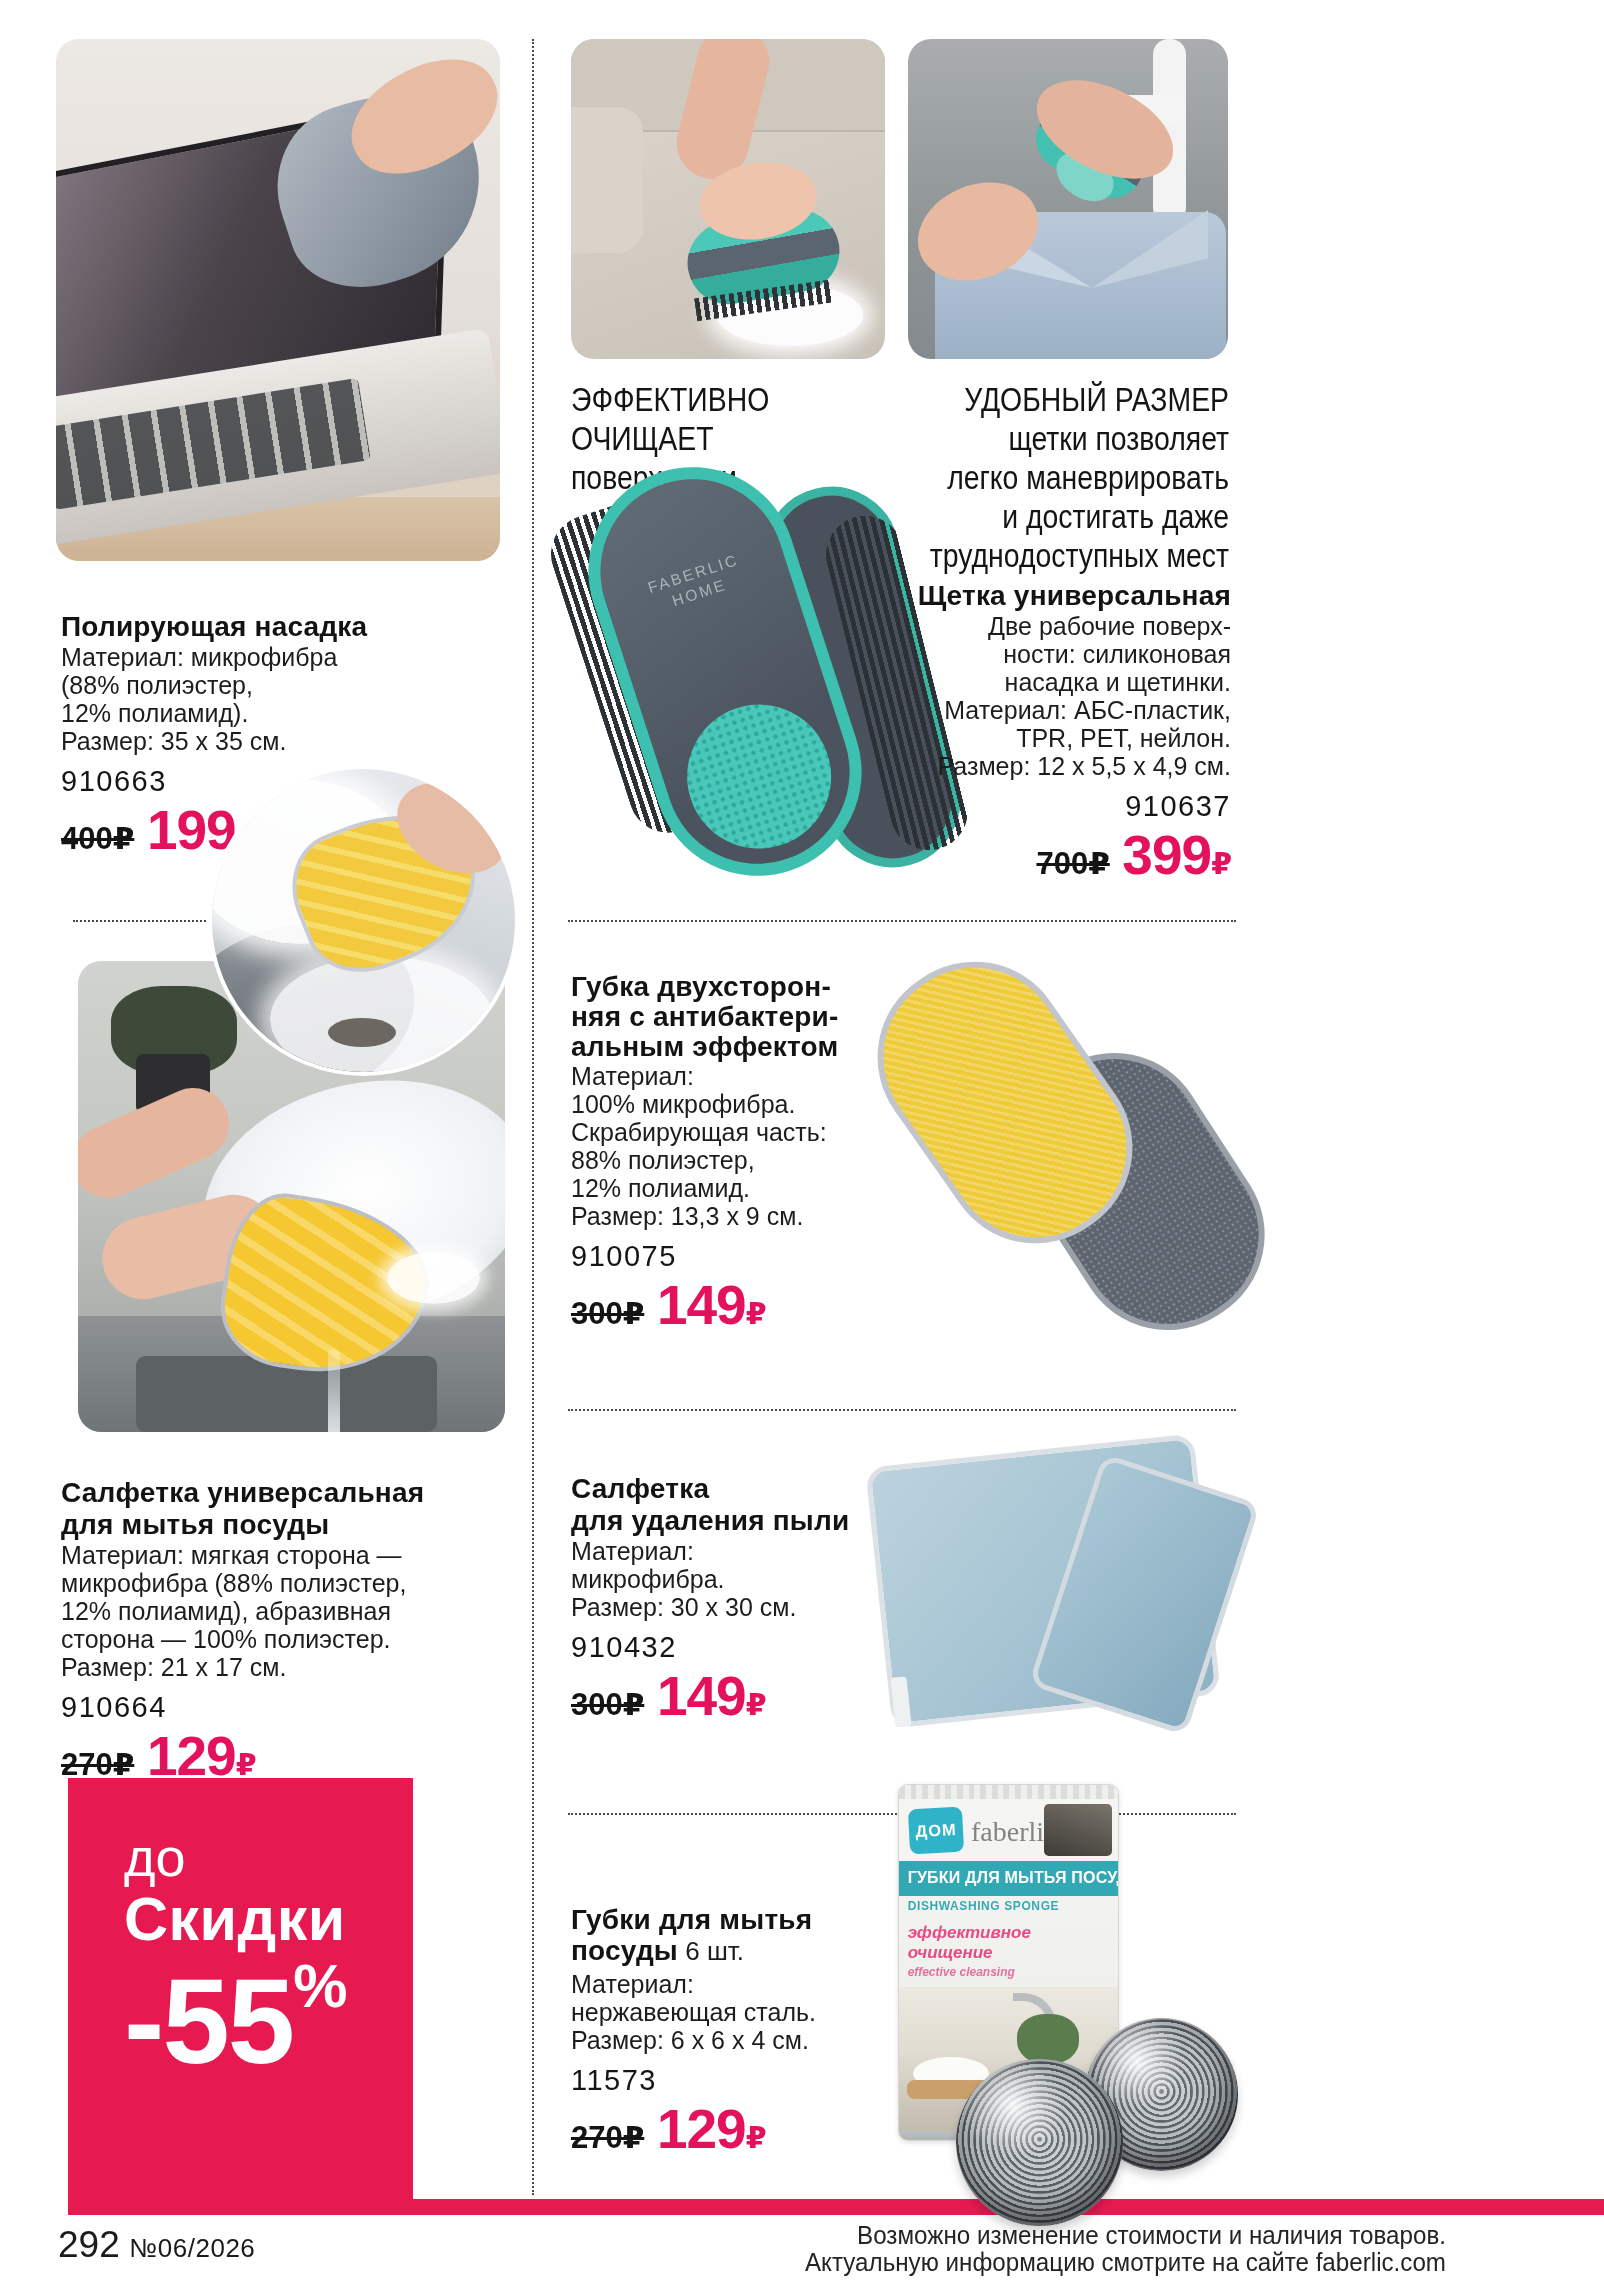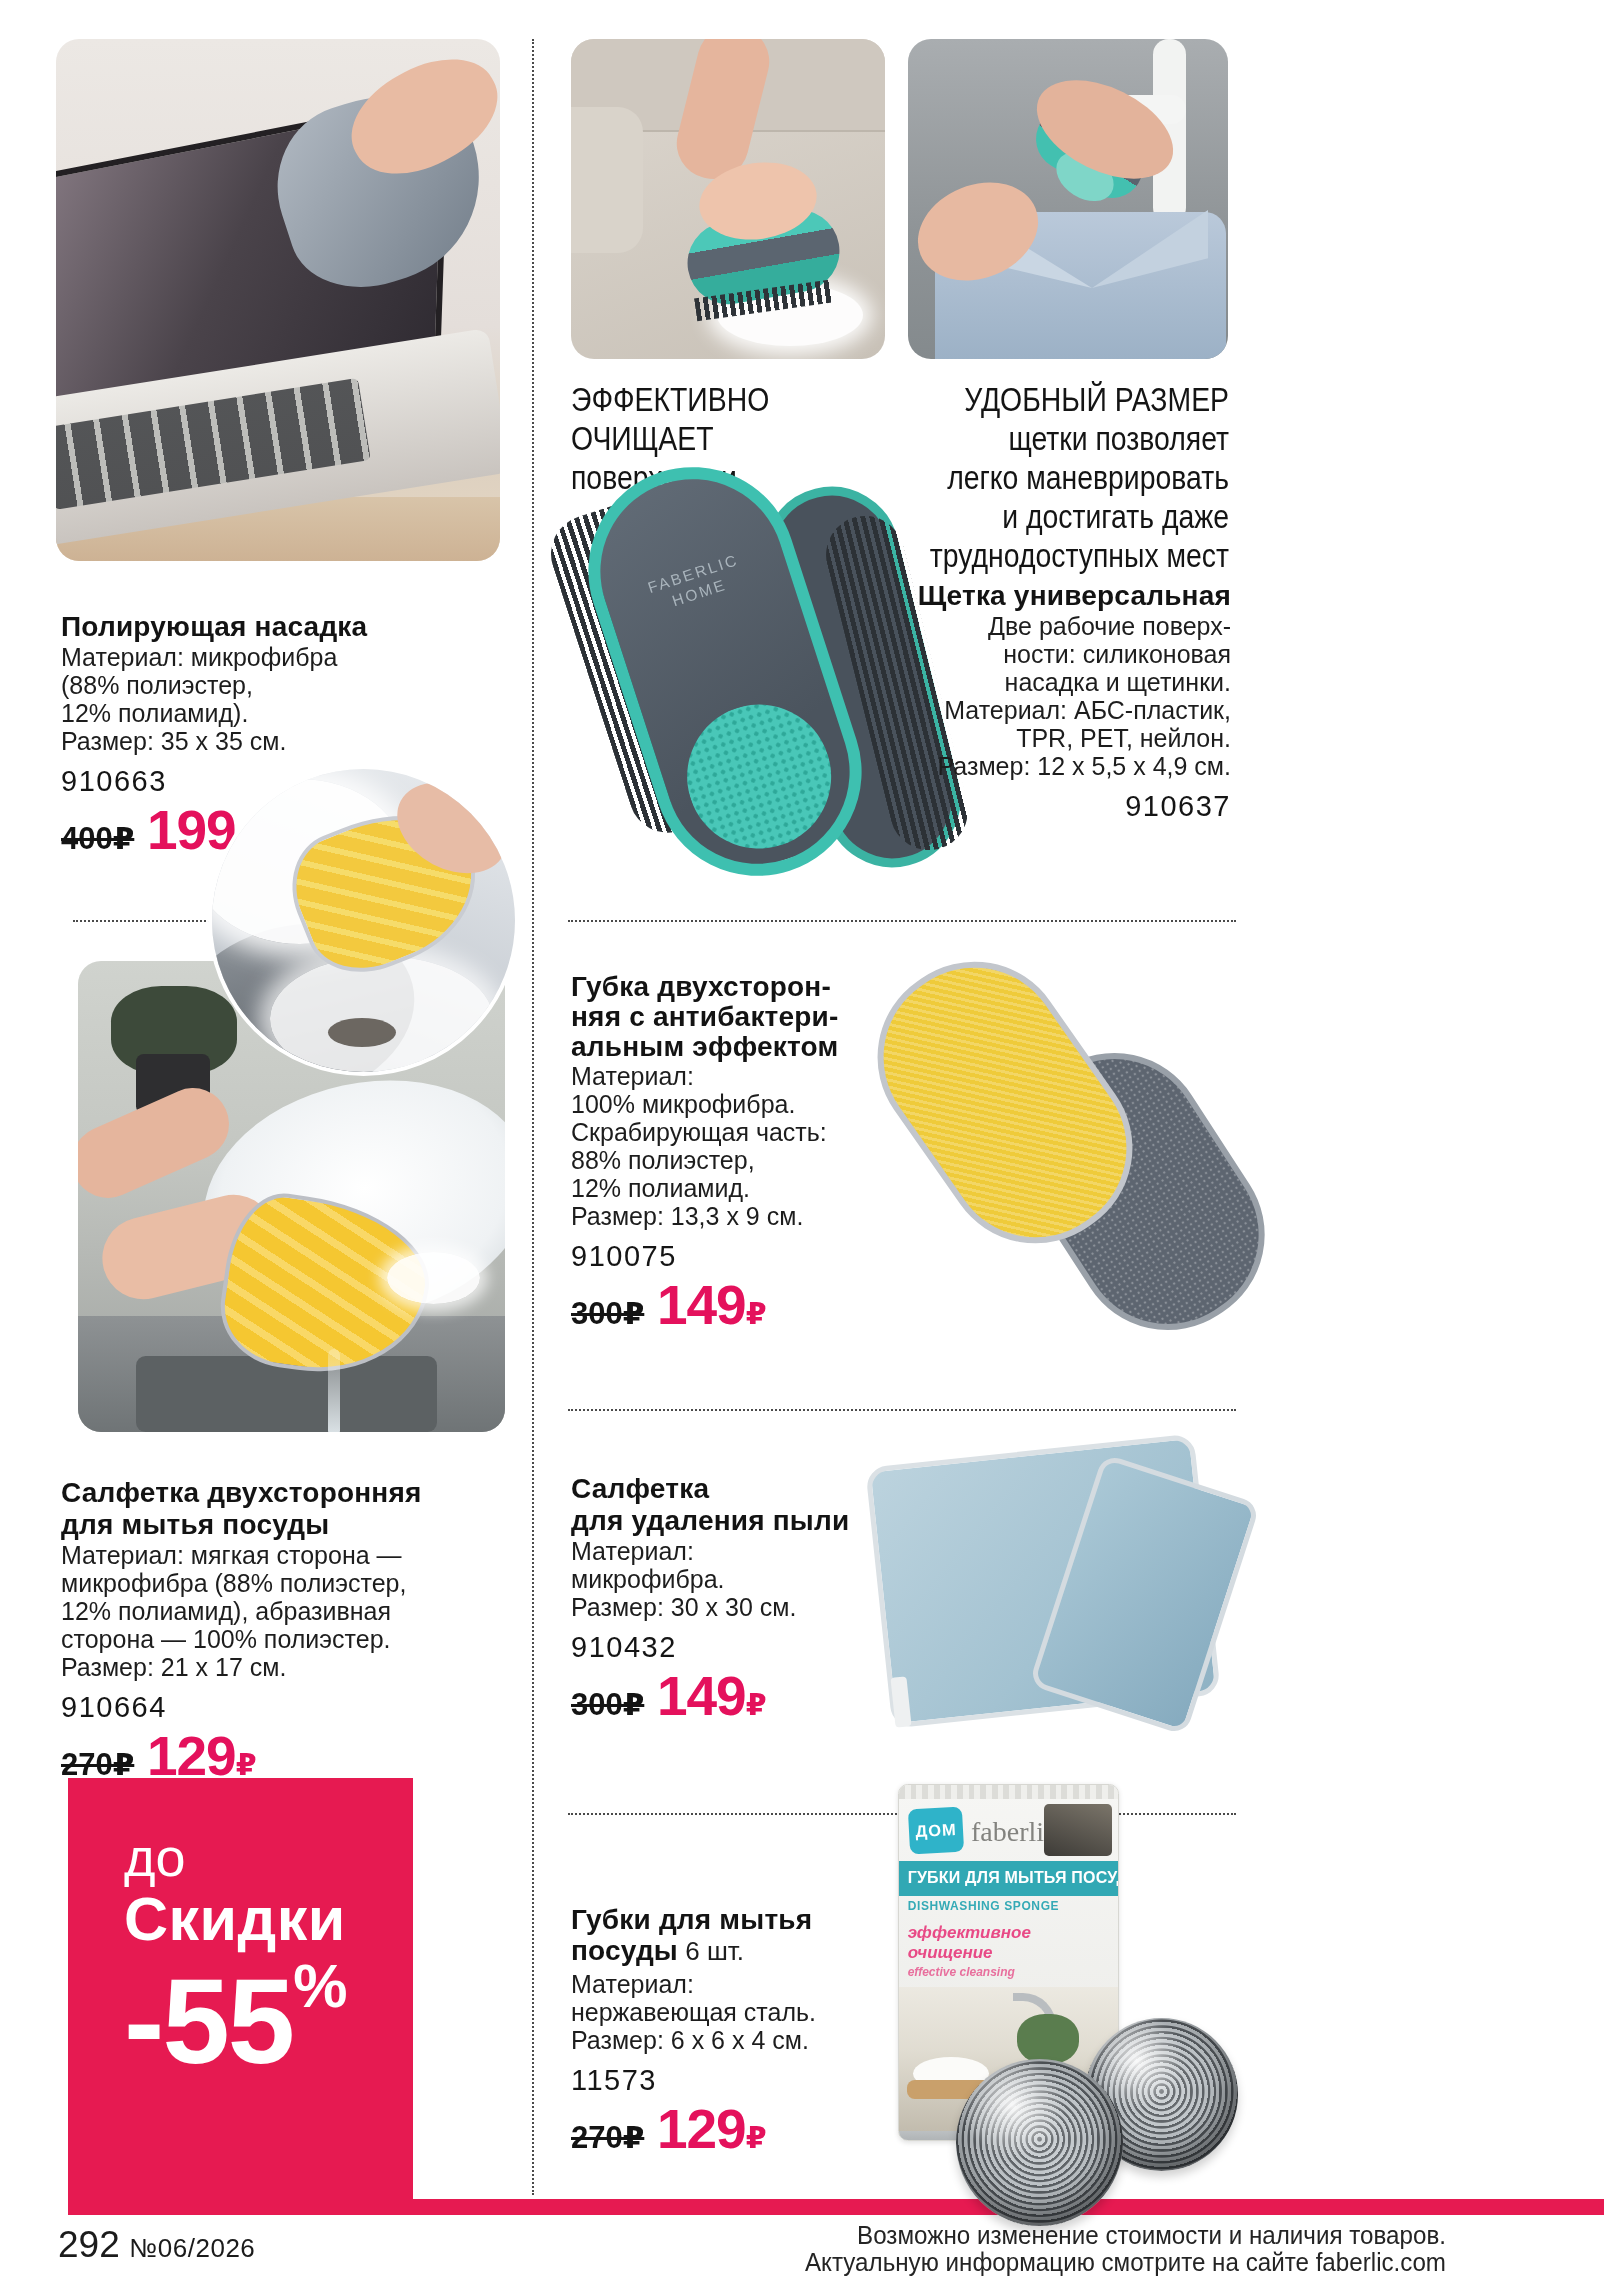--- a/index.html
+++ b/index.html
@@ -221,21 +221,21 @@
   <div class="abs photo ph-circle" style="left:208px;top:765px;width:311px;height:311px;z-index:3">
     <div class="d ci-pan"></div>
     <div class="d ci-suds1"></div>
     <div class="d ci-suds2"></div>
     <div class="d ci-burn"></div>
     <div class="d ci-cloth"></div>
     <div class="d ci-hand"></div>
   </div>
 
   <div class="abs" style="left:61px;top:1477px;width:456px">
-    <span class="line t-title">Салфетка двухсторонняя</span>
+    <span class="line t-title">Салфетка универсальная</span>
     <span class="line t-title">для мытья посуды</span>
     <div class="mt6">
       <span class="line t-body">Материал: мягкая сторона —</span>
       <span class="line t-body">микрофибра (88% полиэстер,</span>
       <span class="line t-body">12% полиамид), абразивная</span>
       <span class="line t-body">сторона — 100% полиэстер.</span>
       <span class="line t-body">Размер: 21 x 17 см.</span>
     </div>
     <span class="line t-code">910664</span>
     <div class="price-row">
@@ -306,20 +306,24 @@
     <span class="line t-title">Щетка универсальная</span>
     <div class="mt6">
       <span class="line t-body">Две рабочие поверх-</span>
       <span class="line t-body">ности: силиконовая</span>
       <span class="line t-body">насадка и щетинки.</span>
       <span class="line t-body">Материал: АБС-пластик,</span>
       <span class="line t-body">TPR, PET, нейлон.</span>
       <span class="line t-body">Размер: 12 x 5,5 x 4,9 см.</span>
     </div>
     <span class="line t-code">910637</span>
+    <div class="price-row right">
+      <span class="price-old">700₽</span>
+      <span class="price-new"><span>399</span><span class="price-cur">₽</span></span>
+    </div>
   </div>
 
   <div class="abs hsep" style="left:568px;top:920px;width:668px"></div>
 
   <div class="abs" style="left:571px;top:972px;width:330px">
     <span class="line t-title" style="line-height:30px">Губка двухсторон-</span>
     <span class="line t-title" style="line-height:30px">няя с антибактери-</span>
     <span class="line t-title" style="line-height:30px">альным эффектом</span>
     <div class="mt6">
       <span class="line t-body">Материал:</span>

